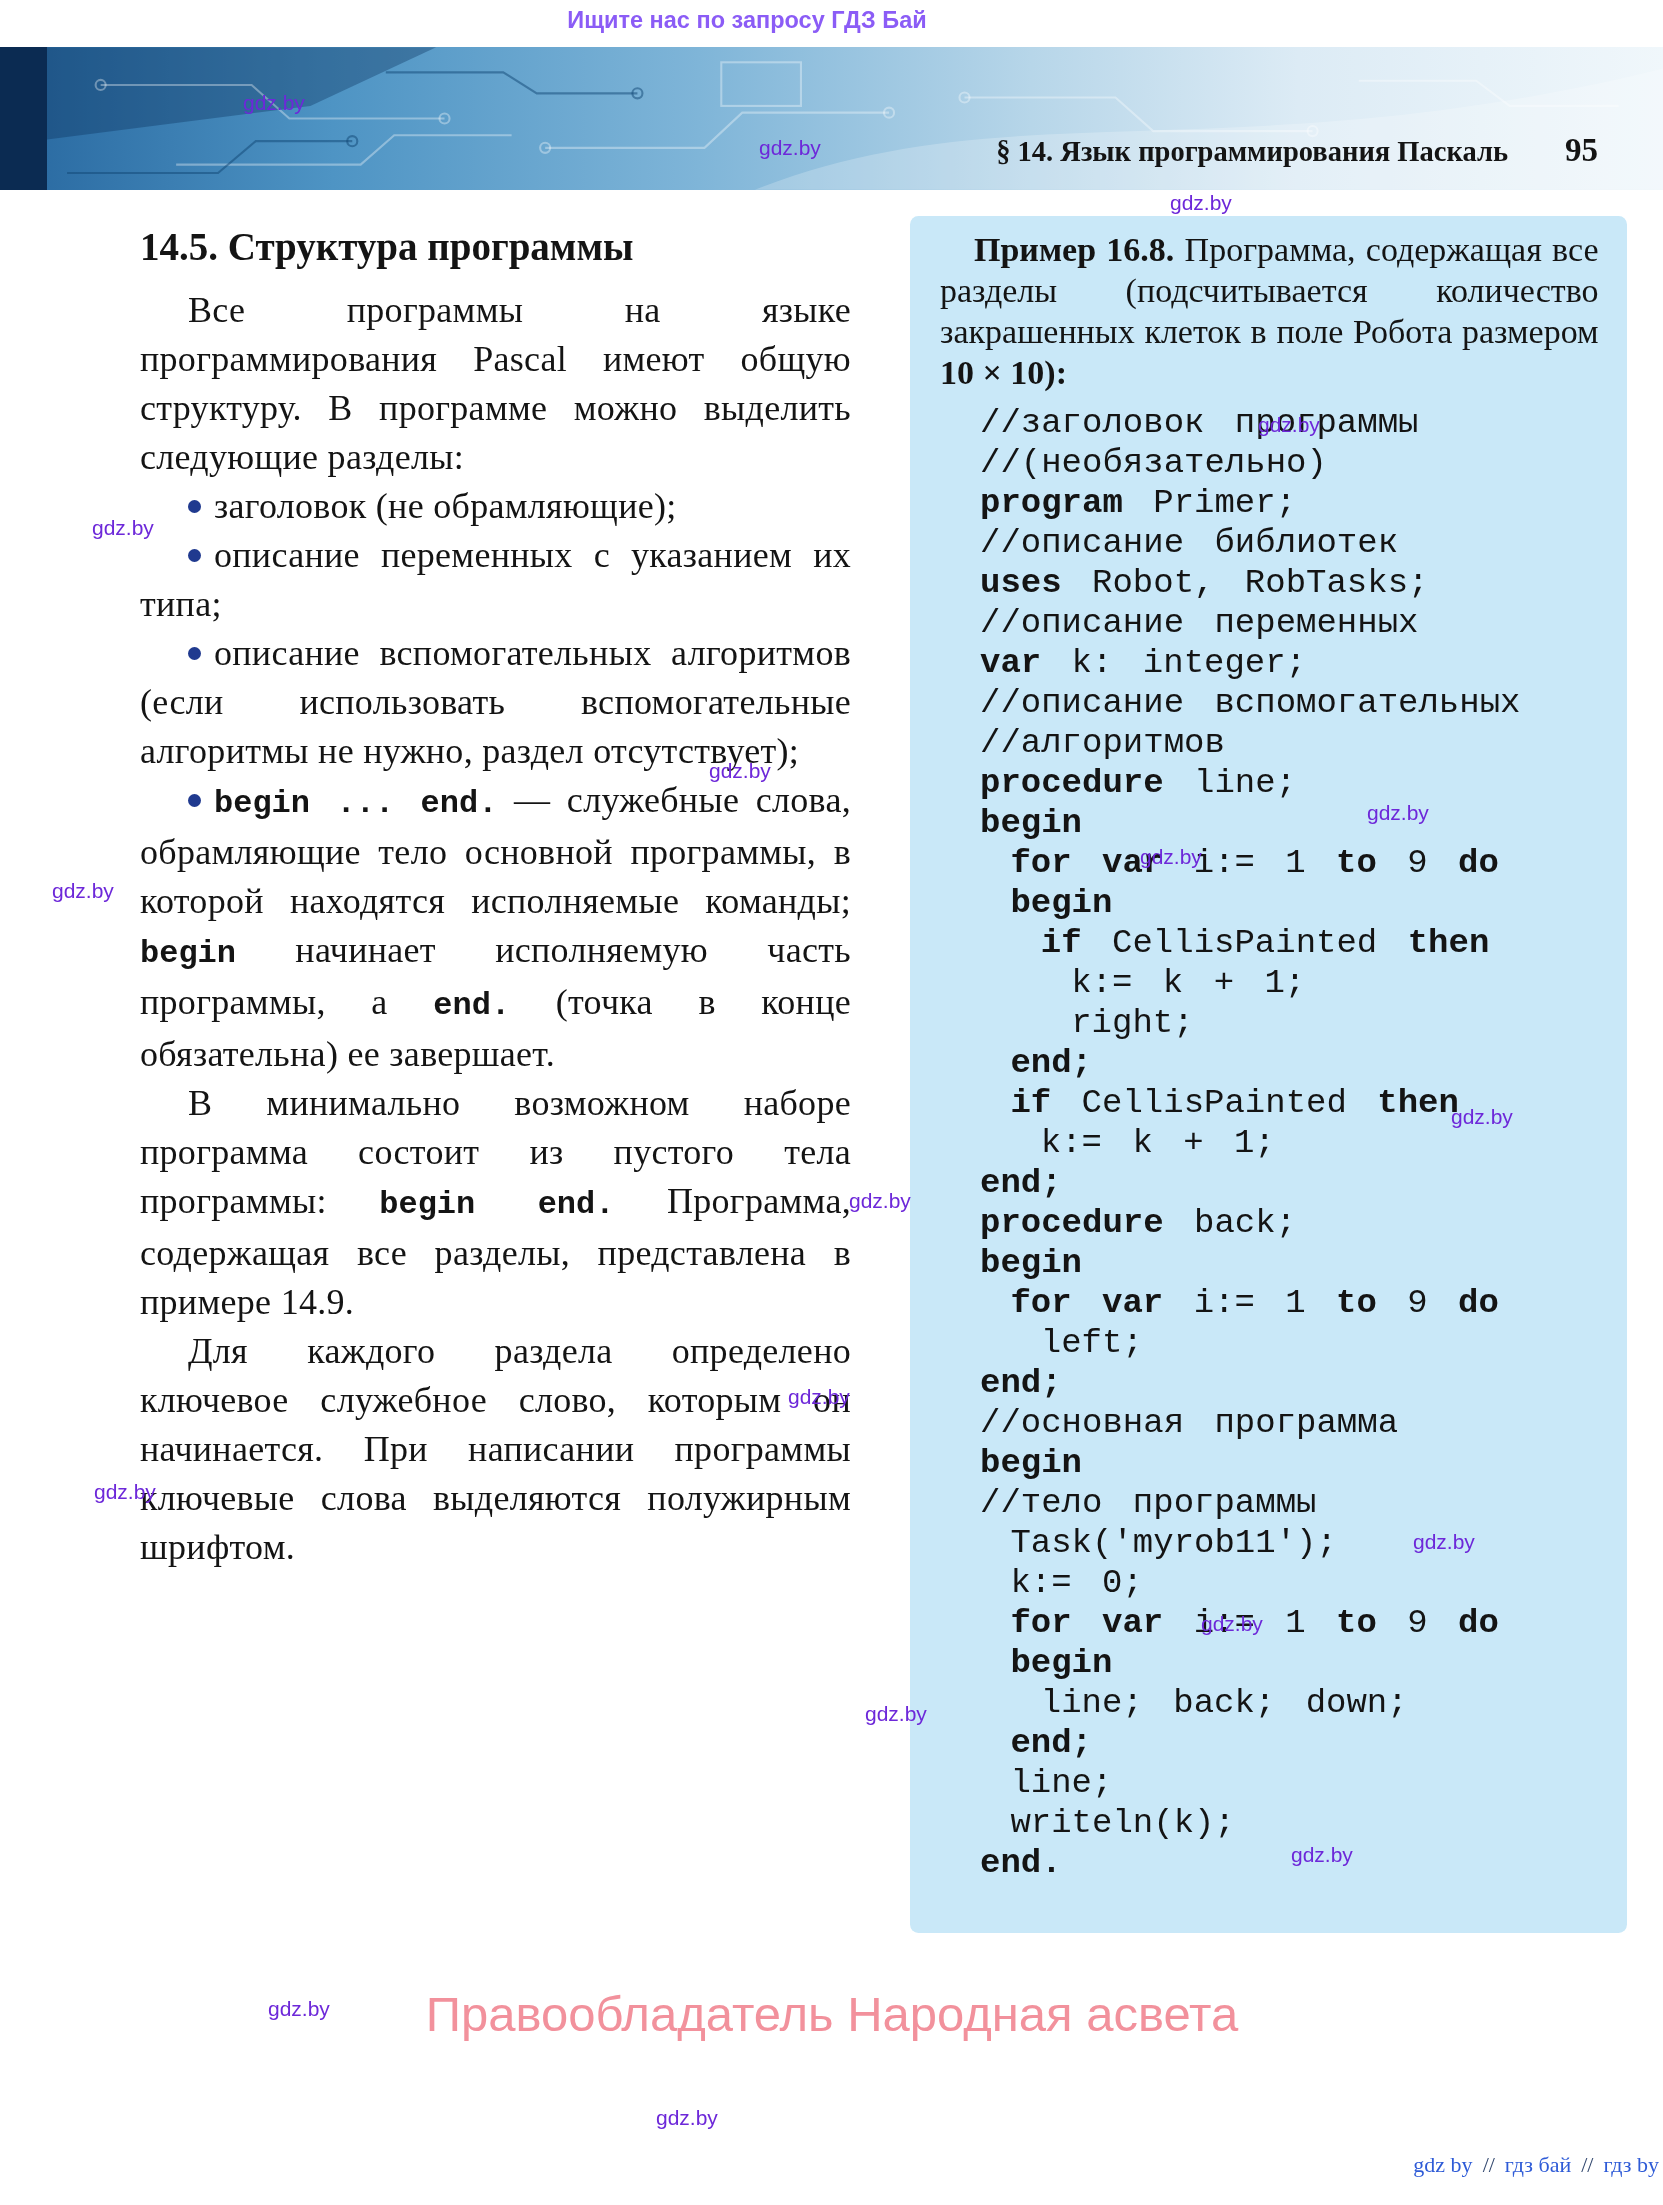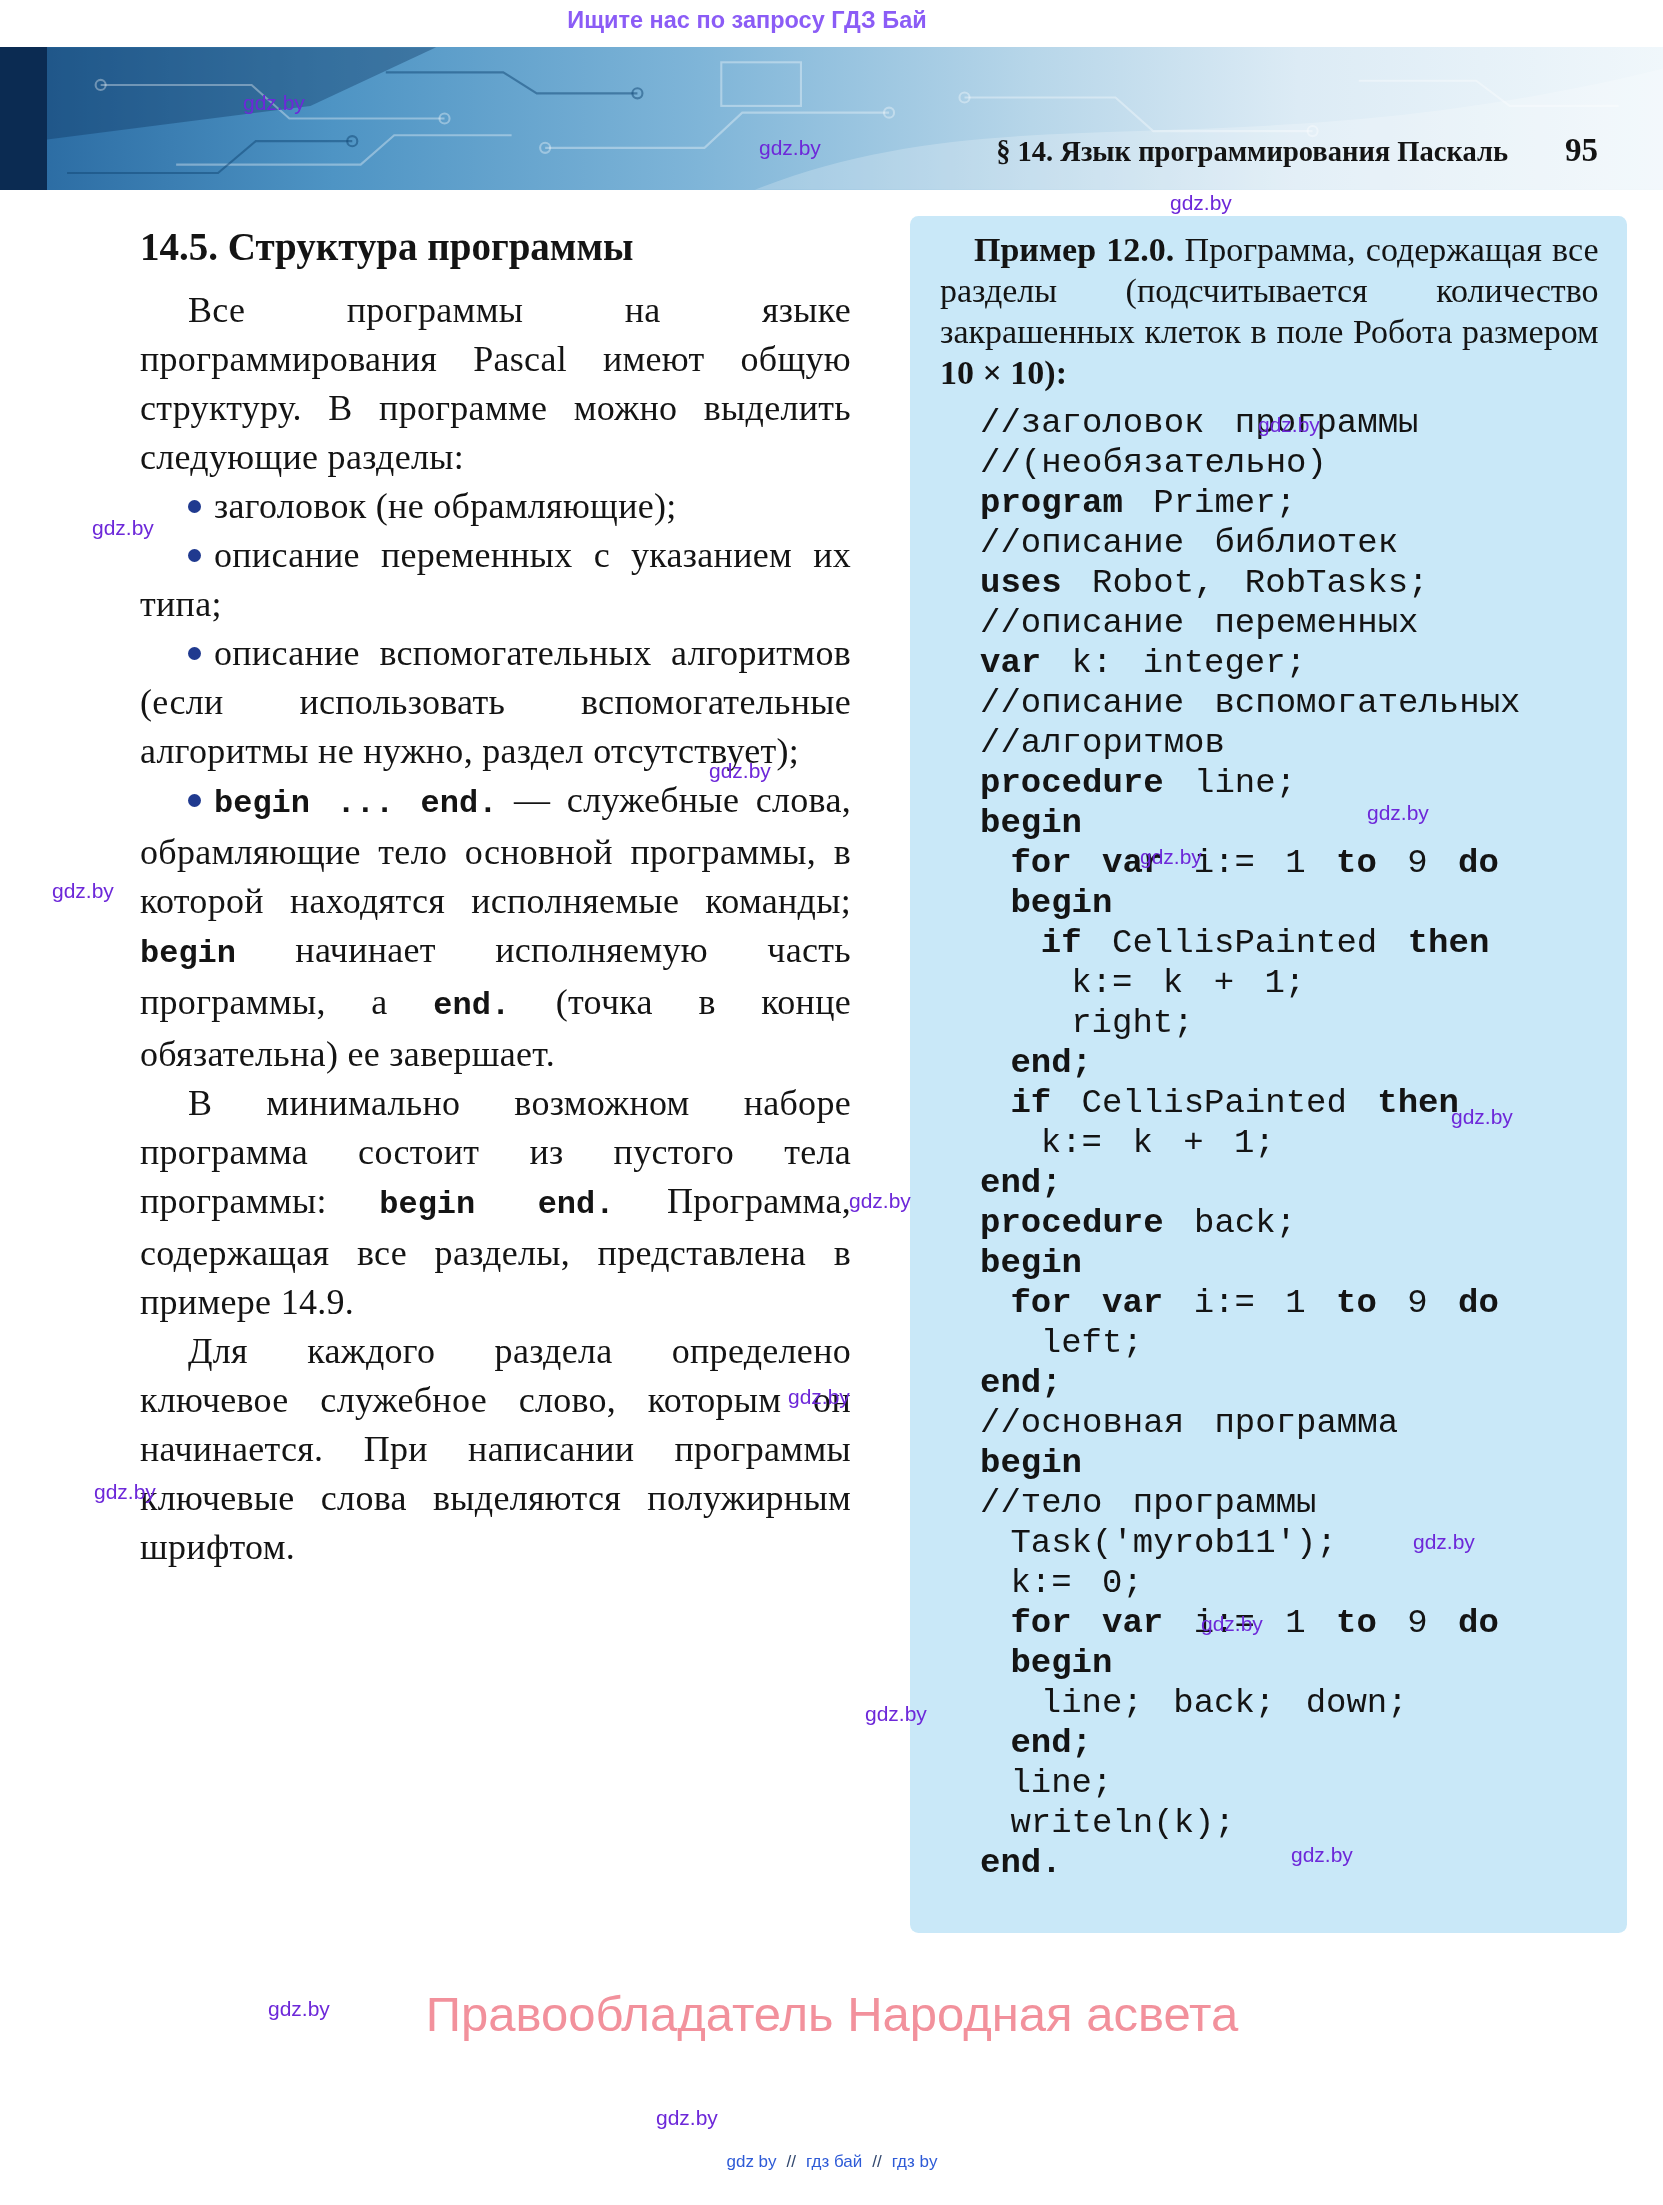--- a/index.html
+++ b/index.html
@@ -64,22 +64,22 @@
   .wm{
     position:absolute;font-family:Liberation Sans, sans-serif;
     font-size:21px;color:#6d28d9;white-space:nowrap;
   }
   
   .copyright{
     position:absolute;top:1986px;left:0;width:100%;text-align:center;
     font-family:"Liberation Sans",sans-serif;font-size:49px;color:#f2919c;
   }
   .links-row{
-    position:absolute;top:2152px;left:0;width:100%;text-align:center;
-    font-family:Liberation Sans, sans-serif;font-size:17px;
+    position:absolute;top:2152px;left:0;width:100%;text-align:right;
+    font-family:Liberation Serif, serif;font-size:22px;
   }
   .links-row .lnk{color:#2e5bd7;cursor:pointer;margin:0 5px;}
   .links-row .sep{color:#31476e;margin:0 5px;}
 </style>
 </head>
 <body>
 
 <div class="green-banner">Ищите нас по запросу ГДЗ Бай</div>
 
 <div class="header-band">
@@ -122,21 +122,21 @@
       <p class="para"><span class="dot"></span><span>заголовок (не обрамляющие);</span></p>
       <p class="para"><span class="dot"></span><span>описание переменных с указанием их типа;</span></p>
       <p class="para"><span class="dot"></span><span>описание вспомогательных алгоритмов (если использовать вспомогательные алгоритмы не нужно, раздел отсутствует);</span></p>
       <p class="para"><span class="dot"></span><span class="s-bm">begin ... end.</span><span> — служебные слова, обрамляющие тело основной программы, в которой находятся исполняемые команды; </span><span class="s-bm">begin</span><span> начинает исполняемую часть программы, а </span><span class="s-bm">end.</span><span> (точка в конце обязательна) ее завершает.</span></p>
       <p class="para"><span>В минимально возможном наборе программа состоит из пустого тела программы: </span><span class="s-bm">begin end.</span><span> Программа, содержащая все разделы, представлена в примере 14.9.</span></p>
       <p class="para"><span>Для каждого раздела определено ключевое служебное слово, которым он начинается. При написании программы ключевые слова выделяются полужирным шрифтом.</span></p>
     </div>
 </div>
 
 <div class="panel">
-  <p class="panel-intro"><span class="s-b">Пример 12.0.</span><span> Программа, содержащая все разделы (подсчитывается количество закрашенных клеток в поле Робота размером </span><span class="s-b">10 × 10):</span></p>
+  <p class="panel-intro"><span class="s-b">Пример 16.8.</span><span> Программа, содержащая все разделы (подсчитывается количество закрашенных клеток в поле Робота размером </span><span class="s-b">10 × 10):</span></p>
   <div class="code"><div class="code-line"><span>//заголовок программы</span></div><div class="code-line"><span>//(необязательно)</span></div><div class="code-line"><span class="kw">program</span><span> Primer;</span></div><div class="code-line"><span>//описание библиотек</span></div><div class="code-line"><span class="kw">uses</span><span> Robot, RobTasks;</span></div><div class="code-line"><span>//описание переменных</span></div><div class="code-line"><span class="kw">var</span><span> k: integer;</span></div><div class="code-line"><span>//описание вспомогательных</span></div><div class="code-line"><span>//алгоритмов</span></div><div class="code-line"><span class="kw">procedure</span><span> line;</span></div><div class="code-line"><span class="kw">begin</span></div><div class="code-line"><span> </span><span class="kw">for var</span><span> i:= 1 </span><span class="kw">to</span><span> 9 </span><span class="kw">do</span></div><div class="code-line"><span> </span><span class="kw">begin</span></div><div class="code-line"><span>  </span><span class="kw">if</span><span> CellisPainted </span><span class="kw">then</span></div><div class="code-line"><span>   k:= k + 1;</span></div><div class="code-line"><span>   right;</span></div><div class="code-line"><span> </span><span class="kw">end;</span></div><div class="code-line"><span> </span><span class="kw">if</span><span> CellisPainted </span><span class="kw">then</span></div><div class="code-line"><span>  k:= k + 1;</span></div><div class="code-line"><span class="kw">end;</span></div><div class="code-line"><span class="kw">procedure</span><span> back;</span></div><div class="code-line"><span class="kw">begin</span></div><div class="code-line"><span> </span><span class="kw">for var</span><span> i:= 1 </span><span class="kw">to</span><span> 9 </span><span class="kw">do</span></div><div class="code-line"><span>  left;</span></div><div class="code-line"><span class="kw">end;</span></div><div class="code-line"><span>//основная программа</span></div><div class="code-line"><span class="kw">begin</span></div><div class="code-line"><span>//тело программы</span></div><div class="code-line"><span> Task('myrob11');</span></div><div class="code-line"><span> k:= 0;</span></div><div class="code-line"><span> </span><span class="kw">for var</span><span> i:= 1 </span><span class="kw">to</span><span> 9 </span><span class="kw">do</span></div><div class="code-line"><span> </span><span class="kw">begin</span></div><div class="code-line"><span>  line; back; down;</span></div><div class="code-line"><span> </span><span class="kw">end;</span></div><div class="code-line"><span> line;</span></div><div class="code-line"><span> writeln(k);</span></div><div class="code-line"><span class="kw">end.</span></div></div>
 </div>
 
 <span class="wm" style="left:243px;top:91px;">gdz.by</span>
 <span class="wm" style="left:759px;top:136px;">gdz.by</span>
 <span class="wm" style="left:1170px;top:191px;">gdz.by</span>
 <span class="wm" style="left:1258px;top:413px;">gdz.by</span>
 <span class="wm" style="left:92px;top:516px;">gdz.by</span>
 <span class="wm" style="left:709px;top:759px;">gdz.by</span>
 <span class="wm" style="left:1367px;top:801px;">gdz.by</span>

